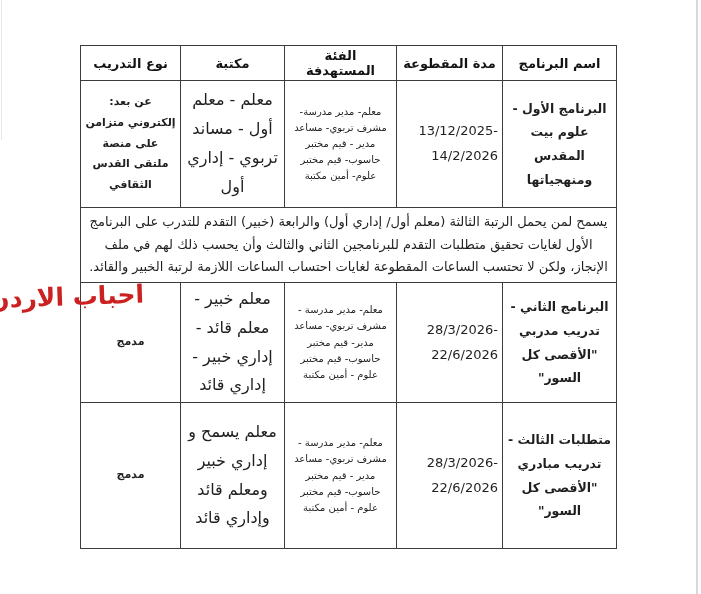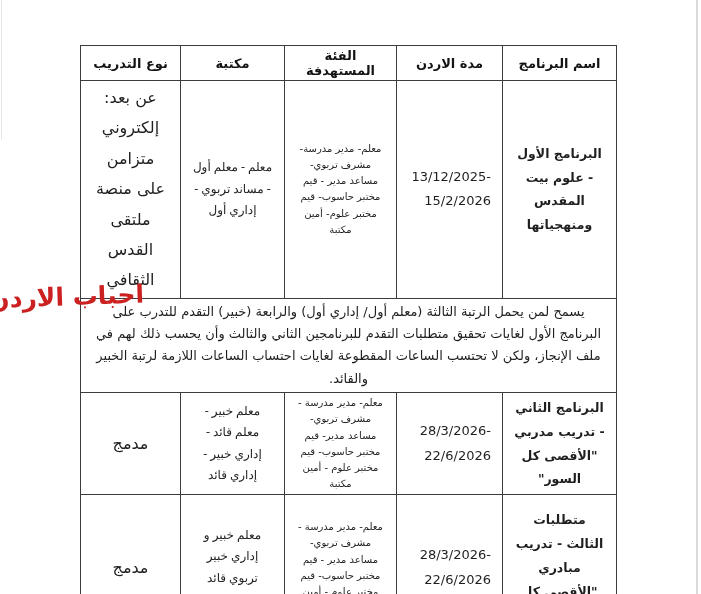--- a/index.html
+++ b/index.html
@@ -28,38 +28,38 @@
     top:45px;left:80px;
     width:536px;
     border-collapse:collapse;
     table-layout:fixed;
     direction:rtl;
   }
   table.schedule th, table.schedule td{
     border:1px solid #3c3c3c;
     text-align:center;
     vertical-align:middle;
-    padding:2px 11px;
+    padding:2px 4px;
     background:#fff;
   }
   th.hdr{
     height:30px;
     font-size:13px;
     font-weight:bold;
     color:#141414;
   }
   .row-program{height:127px;}
   .row-program2{height:88px;}
   .row-program3{height:146px;}
   td.cell-program{font-weight:bold;font-size:12.5px;line-height:1.9;padding:2px 8px;}
   td.cell-duration{font-size:13px;line-height:1.9;}
   td.cell-duration .d{direction:ltr;unicode-bidi:isolate;text-align:right;}
   td.cell-target{font-size:10px;line-height:1.62;padding:2px 6px;}
-  td.cell-rank{font-size:12px;line-height:1.8;padding:2px 6px;font-family:Liberation Serif, serif;}
-  td.cell-type{font-size:16px;line-height:1.9;padding:2px 6px;}
+  td.cell-rank{font-size:16px;line-height:1.8;padding:2px 6px;}
+  td.cell-type{font-size:11px;line-height:1.9;padding:2px 6px;font-weight:bold;}
   td.cell-note{
     height:75px;
     font-size:13px;
     line-height:1.72;
     text-align:center;
     padding:4px 14px;
   }
   .watermark{
     position:absolute;
     top:283px;left:4px;
@@ -88,32 +88,32 @@
     <colgroup>
       <col style="width:114px">
       <col style="width:106px">
       <col style="width:112px">
       <col style="width:104px">
       <col style="width:100px">
     </colgroup>
     <thead>
       <tr>
         <th class="hdr">اسم البرنامج</th>
-        <th class="hdr">مدة الاردن</th>
+        <th class="hdr">مدة المقطوعة</th>
         <th class="hdr">الفئة المستهدفة</th>
         <th class="hdr">مكتبة</th>
         <th class="hdr">نوع التدريب</th>
       </tr>
     </thead>
     <tbody>
       <tr class="row-program">
         <td class="cell-program">البرنامج الأول - علوم بيت المقدس ومنهجياتها</td>
         <td class="cell-duration">
           <div class="d">13/12/2025-</div>
-          <div class="d">15/2/2026</div>
+          <div class="d">14/2/2026</div>
         </td>
         <td class="cell-target">معلم- مدير مدرسة- مشرف تربوي- مساعد مدير - قيم مختبر حاسوب- قيم مختبر علوم- أمين مكتبة</td>
         <td class="cell-rank">معلم - معلم أول - مساند تربوي - إداري أول</td>
         <td class="cell-type">عن بعد: إلكتروني متزامن على منصة ملتقى القدس الثقافي</td>
       </tr>
       <tr>
         <td class="cell-note" colspan="5">يسمح لمن يحمل الرتبة الثالثة (معلم أول/ إداري أول) والرابعة (خبير) التقدم للتدرب على البرنامج الأول لغايات تحقيق متطلبات التقدم للبرنامجين الثاني والثالث وأن يحسب ذلك لهم في ملف الإنجاز، ولكن لا تحتسب الساعات المقطوعة لغايات احتساب الساعات اللازمة لرتبة الخبير والقائد.</td>
       </tr>
       <tr class="row-program2">
         <td class="cell-program">البرنامج الثاني - تدريب مدربي "الأقصى كل السور"</td>
@@ -125,21 +125,21 @@
         <td class="cell-rank">معلم خبير - معلم قائد - إداري خبير - إداري قائد</td>
         <td class="cell-type">مدمج</td>
       </tr>
       <tr class="row-program3">
         <td class="cell-program">متطلبات الثالث - تدريب مبادري "الأقصى كل السور"</td>
         <td class="cell-duration">
           <div class="d">28/3/2026-</div>
           <div class="d">22/6/2026</div>
         </td>
         <td class="cell-target">معلم- مدير مدرسة - مشرف تربوي- مساعد مدير - قيم مختبر حاسوب- قيم مختبر علوم - أمين مكتبة</td>
-        <td class="cell-rank">معلم خبير و إداري خبير تربوي قائد وإداري قائد</td>
+        <td class="cell-rank">معلم يسمح و إداري خبير ومعلم قائد وإداري قائد</td>
         <td class="cell-type">مدمج</td>
       </tr>
     </tbody>
   </table>
 
   <div class="watermark">احباب الاردن</div>
 
 </div>
 
 </body></html>

